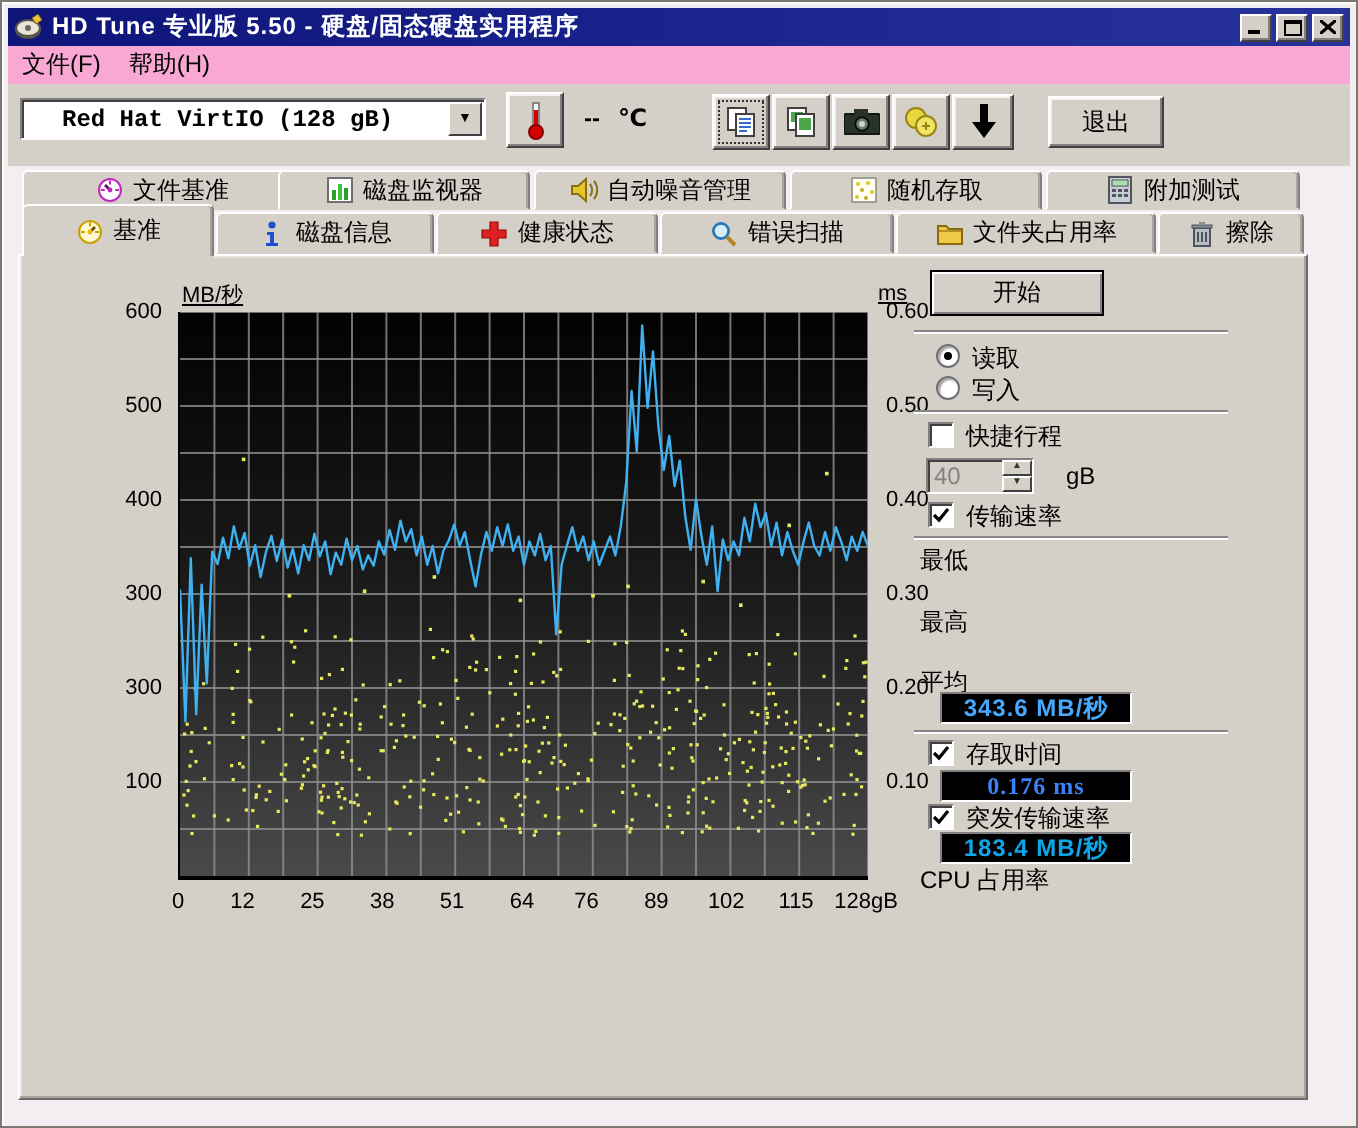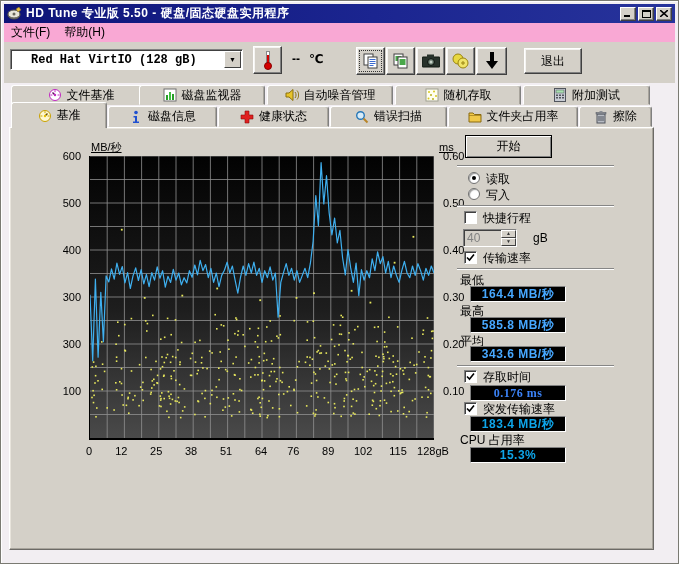--- a/index.html
+++ b/index.html
@@ -851,23 +851,21 @@
     <span class="checkbox" style="left:455px;top:166px;">
         <svg width="9" height="9" viewBox="0 0 9 9">
           <path d="M1 4.5l2.5 2.5L8 1.5" stroke="#000" stroke-width="1.6" fill="none"></path>
         </svg>
       </span>
     <span class="ctl-label" style="left:474px;top:165px;">传输速率</span>
 
     <div class="sep" style="top:183px;"></div>
 
     <span class="ctl-label" style="left:451px;top:187px;">最低</span>
-    <div class="lcd blue" style="top:201px;">164.4 MB/秒</div>
     <span class="ctl-label" style="left:451px;top:218px;">最高</span>
-    <div class="lcd blue" style="top:232px;">585.8 MB/秒</div>
     <span class="ctl-label" style="left:451px;top:248px;">平均</span>
     <div class="lcd blue" style="top:261px;">343.6 MB/秒</div>
 
     <div class="sep" style="top:280px;"></div>
 
     <span class="checkbox" style="left:455px;top:285px;">
         <svg width="9" height="9" viewBox="0 0 9 9">
           <path d="M1 4.5l2.5 2.5L8 1.5" stroke="#000" stroke-width="1.6" fill="none"></path>
         </svg>
       </span>
@@ -876,16 +874,15 @@
 
     <span class="checkbox" style="left:455px;top:317px;">
         <svg width="9" height="9" viewBox="0 0 9 9">
           <path d="M1 4.5l2.5 2.5L8 1.5" stroke="#000" stroke-width="1.6" fill="none"></path>
         </svg>
       </span>
     <span class="ctl-label" style="left:474px;top:316px;">突发传输速率</span>
     <div class="lcd white" style="top:331px;">183.4 MB/秒</div>
 
     <span class="ctl-label" style="left:451px;top:347px;">CPU 占用率</span>
-    <div class="lcd white" style="top:362px;">15.3%</div>
 
   </div>
 </div>
 
 </body></html>

